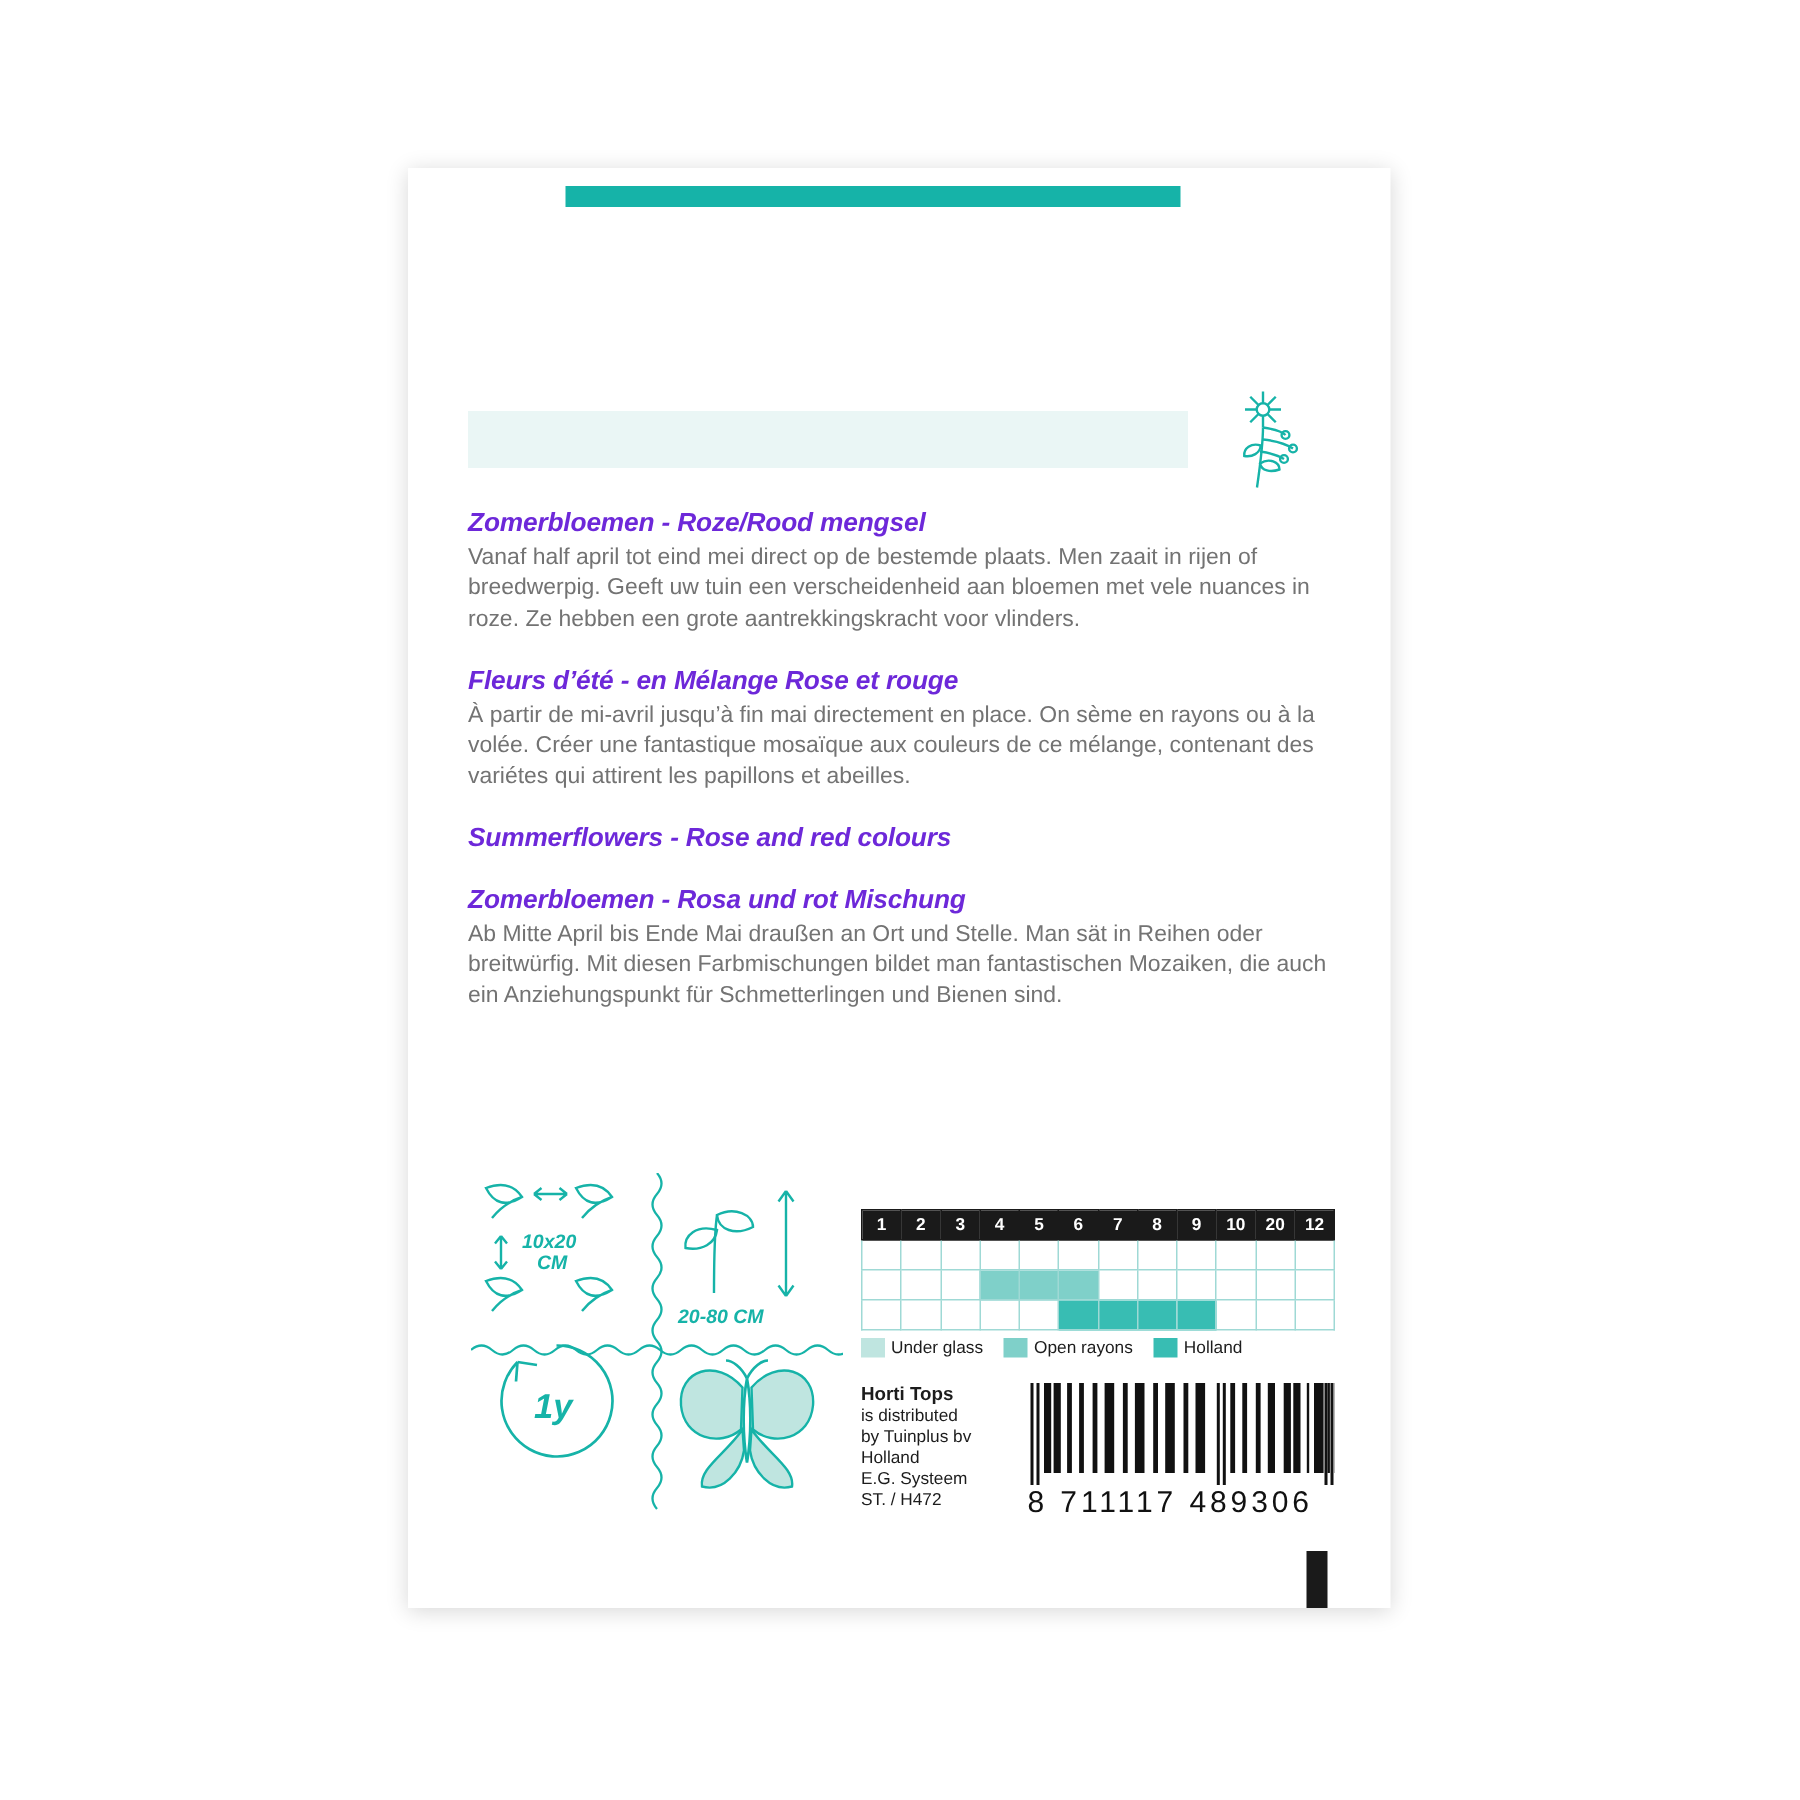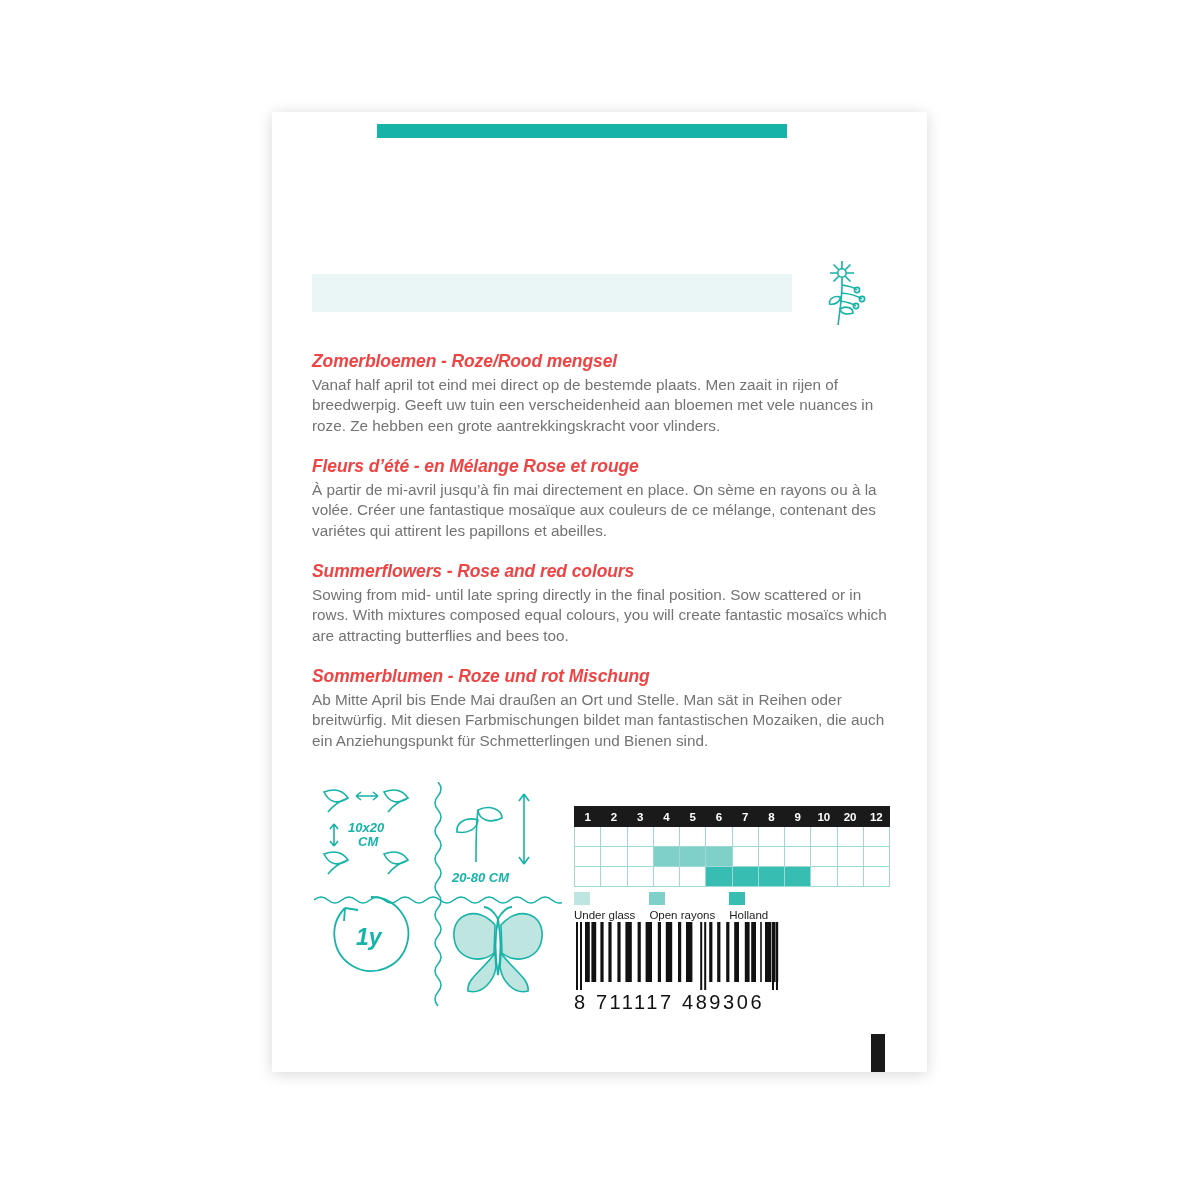--- a/index.html
+++ b/index.html
@@ -61,25 +61,25 @@
 
   
   .content {
     position: absolute;
     left: 40px;
     top: 222px;
     width: 578px;
   }
   .block { margin-bottom: 20px; }
   .block h2 {
-    margin: 17px 0 3px 0;
+    margin: 4px 0 3px 0;
     font-size: 17.5px;
     font-weight: bold;
     font-style: italic;
-    color: #ef4444;
+    color: #6d28d9;
     letter-spacing: -0.1px;
   }
   .block p {
     margin: 0;
     font-size: 15.3px;
     line-height: 1.33;
     color: #737373;
   }
 
   
@@ -142,21 +142,21 @@
   td.dark  { background: #38bdb3; }
 
   .legend {
     margin-top: 5px;
     display: flex;
     gap: 14px;
     align-items: center;
     font-size: 11.5px;
     color: #1c1c1c;
   }
-  .legend-item { display: flex; align-items: flex-start; gap: 4px; flex-direction: column; }
+  .legend-item { display: flex; align-items: flex-end; gap: 4px; }
   .sw { width: 16px; height: 13px; display: inline-block; }
   .sw.light { background: #bfe5e0; }
   .sw.mid   { background: #7fd0c9; }
   .sw.dark  { background: #38bdb3; }
 
   
   .footer {
     position: absolute;
     left: 262px;
     top: 142px;
@@ -223,24 +223,23 @@
     <div class="block">
       <h2>Zomerbloemen - Roze/Rood mengsel</h2>
       <p>Vanaf half april tot eind mei direct op de bestemde plaats. Men zaait in rijen of breedwerpig. Geeft uw tuin een verscheidenheid aan bloemen met vele nuances in roze. Ze hebben een grote aantrekkingskracht voor vlinders.</p>
     </div>
     <div class="block">
       <h2>Fleurs d’été - en Mélange Rose et rouge</h2>
       <p>À partir de mi-avril jusqu’à fin mai directement en place. On sème en rayons ou à la volée. Créer une fantastique mosaïque aux couleurs de ce mélange, contenant des variétes qui attirent les papillons et abeilles.</p>
     </div>
     <div class="block">
       <h2>Summerflowers - Rose and red colours</h2>
-      <p>Sowing from mid- until late spring directly in the final position.  Sow scattered or in rows. With mixtures composed equal colours, you will create fantastic mosaïcs which are attracting butterflies and bees too.</p>
     </div>
     <div class="block">
-      <h2>Sommerblumen - Roze und rot Mischung</h2>
+      <h2>Zomerbloemen - Rosa und rot Mischung</h2>
       <p>Ab Mitte April bis Ende Mai draußen an Ort und Stelle. Man sät in Reihen oder breitwürfig. Mit diesen Farbmischungen bildet man fantastischen Mozaiken, die auch ein Anziehungspunkt für Schmetterlingen und Bienen sind.</p>
     </div>
   </div>
 
   <div class="panel">
 
     <div class="icon-grid">
 
       <div class="divider-v">
         <svg width="16" height="226" viewBox="0 0 16 226">
@@ -379,20 +378,28 @@
           <span>Open rayons</span>
         </div>
         <div class="legend-item">
           <span class="sw dark"></span>
           <span>Holland</span>
         </div>
       </div>
     </div>
 
     <div class="footer">
+      <div class="brand">
+        <div class="bname">Horti Tops</div>
+        <div class="bline">is distributed</div>
+        <div class="bline">by Tuinplus bv</div>
+        <div class="bline">Holland</div>
+        <div class="bline">E.G. Systeem</div>
+        <div class="bline">ST. / H472</div>
+      </div>
       <div class="barcode-wrap">
         <svg class="barcode-bars" viewBox="0 0 205 68" preserveAspectRatio="none">
           <g fill="#111111" id="bars">
               <rect x="2" y="0" width="2" height="68"></rect>
               <rect x="6" y="0" width="2" height="68"></rect>
               <rect x="11" y="0" width="4.800000000000001" height="60"></rect>
               <rect x="17.400000000000002" y="0" width="4.800000000000001" height="60"></rect>
               <rect x="26.400000000000002" y="0" width="3.2" height="60"></rect>
               <rect x="34.400000000000006" y="0" width="3.2" height="60"></rect>
               <rect x="43.400000000000006" y="0" width="3.2" height="60"></rect>

